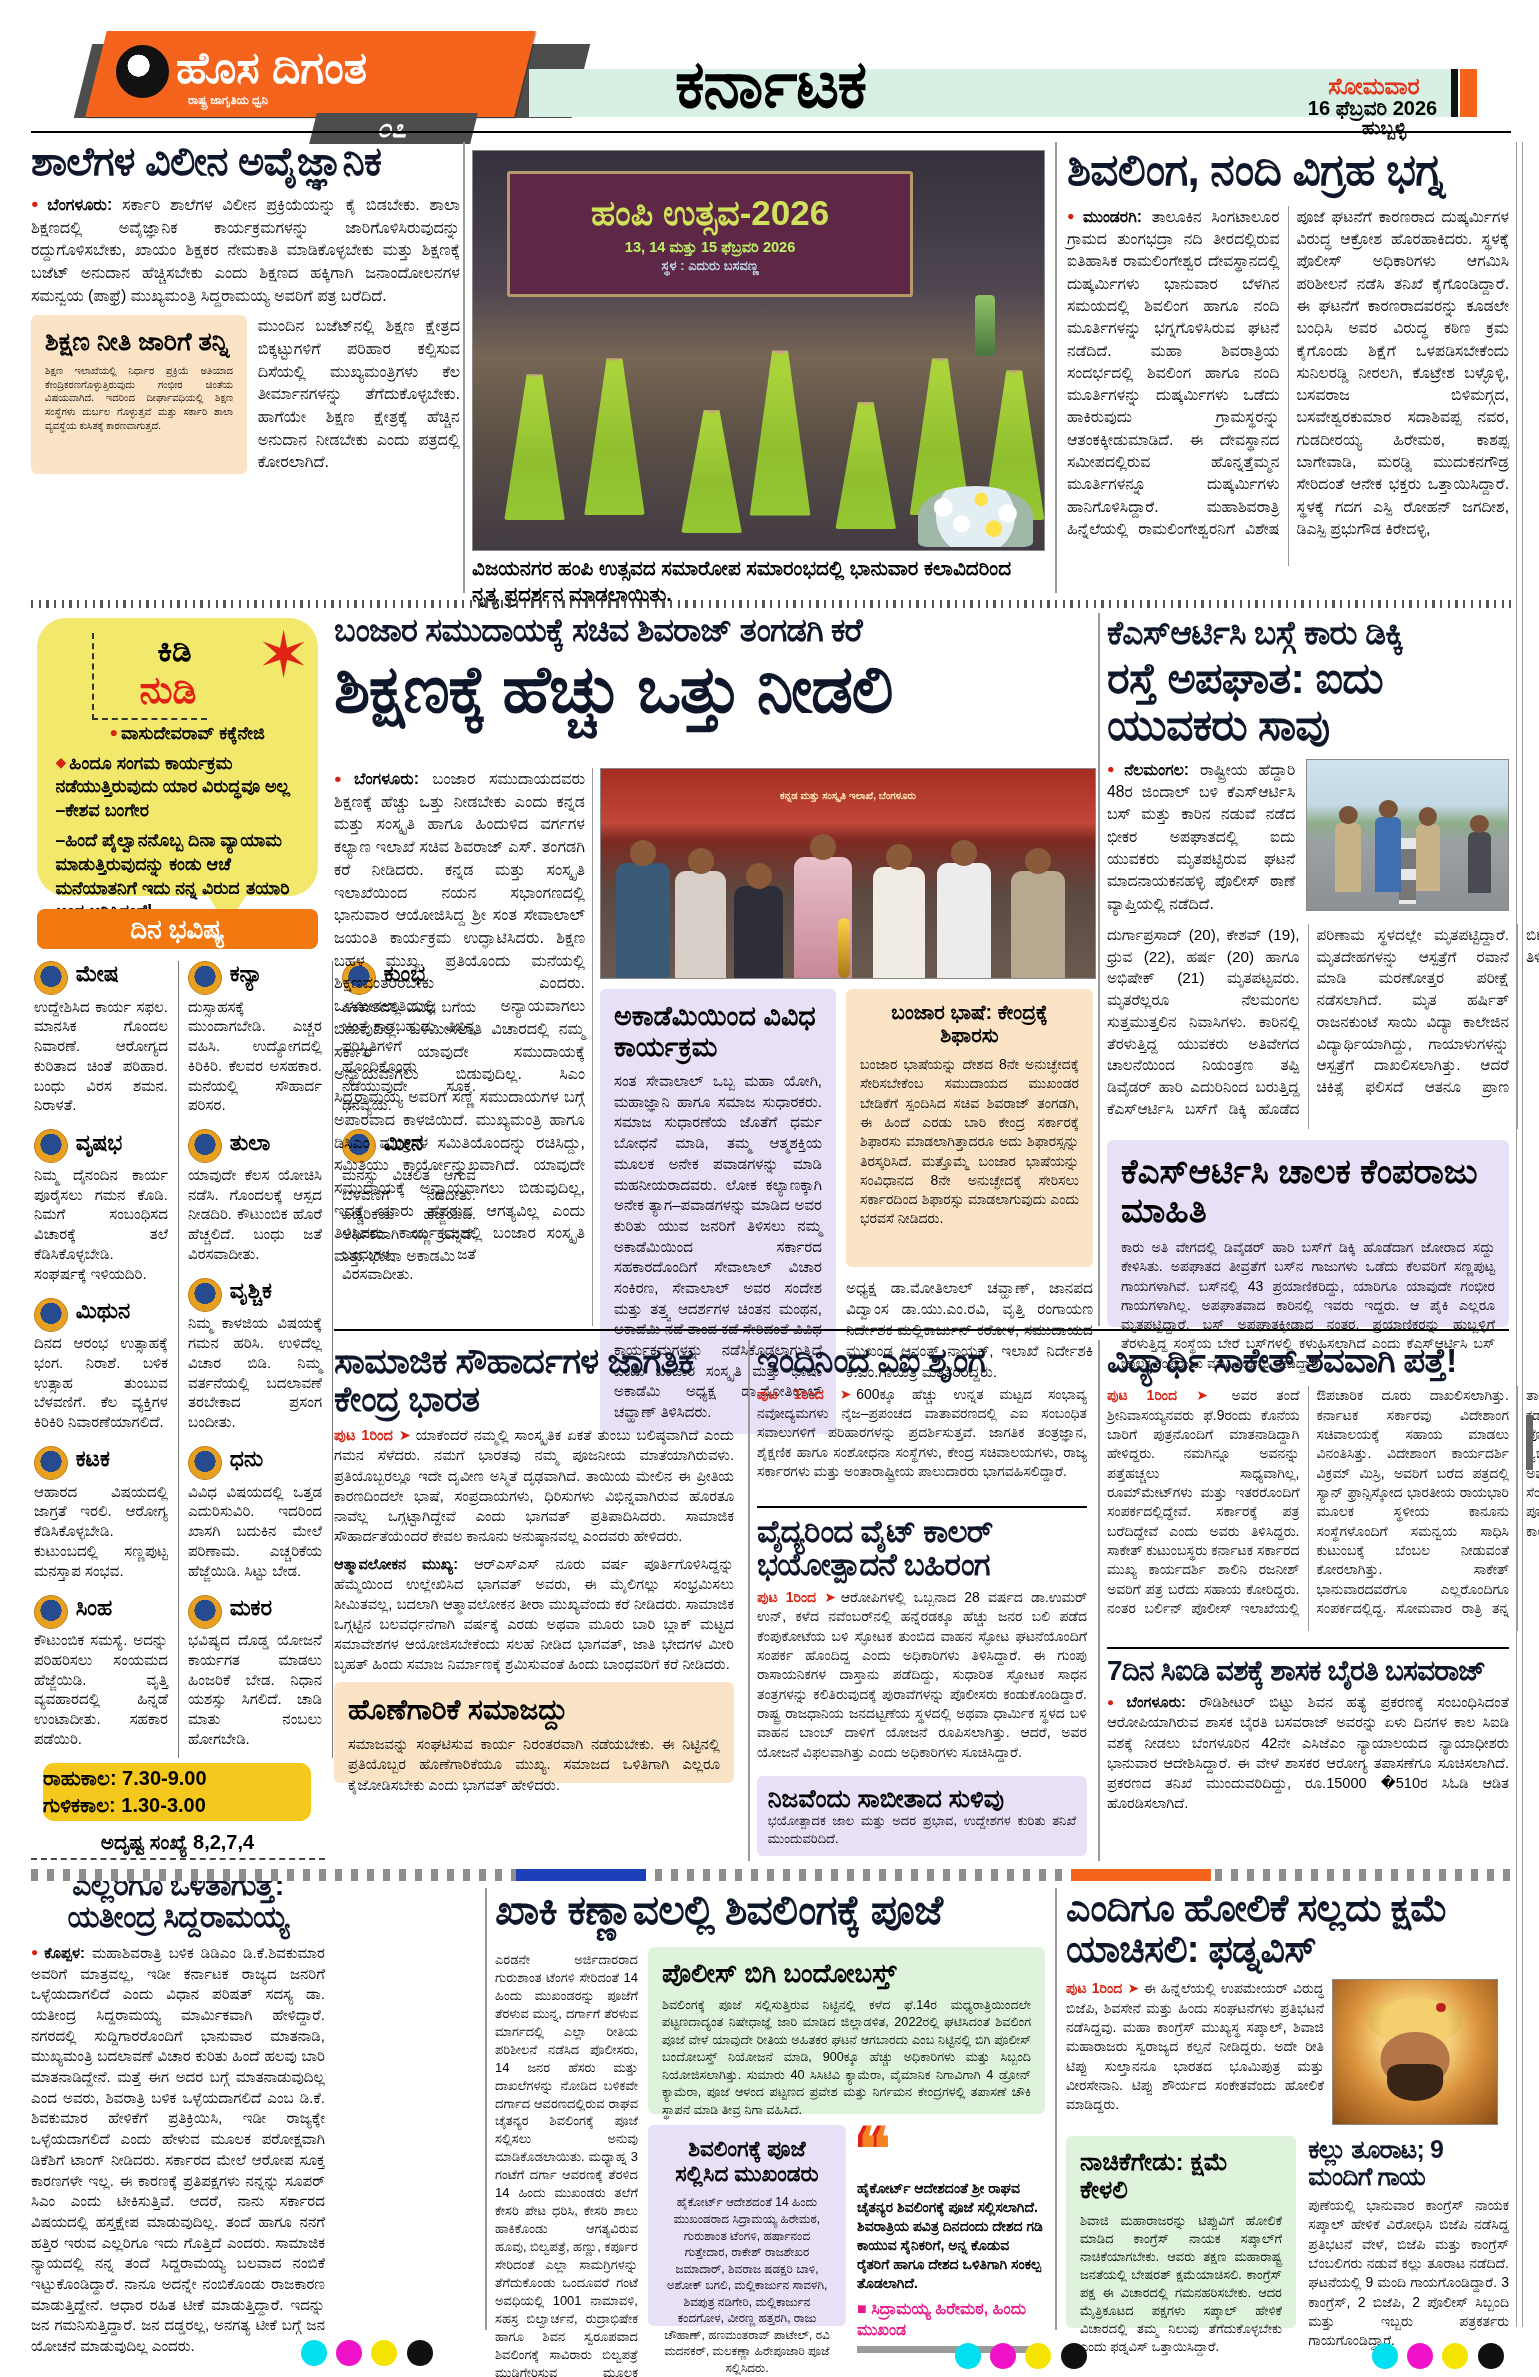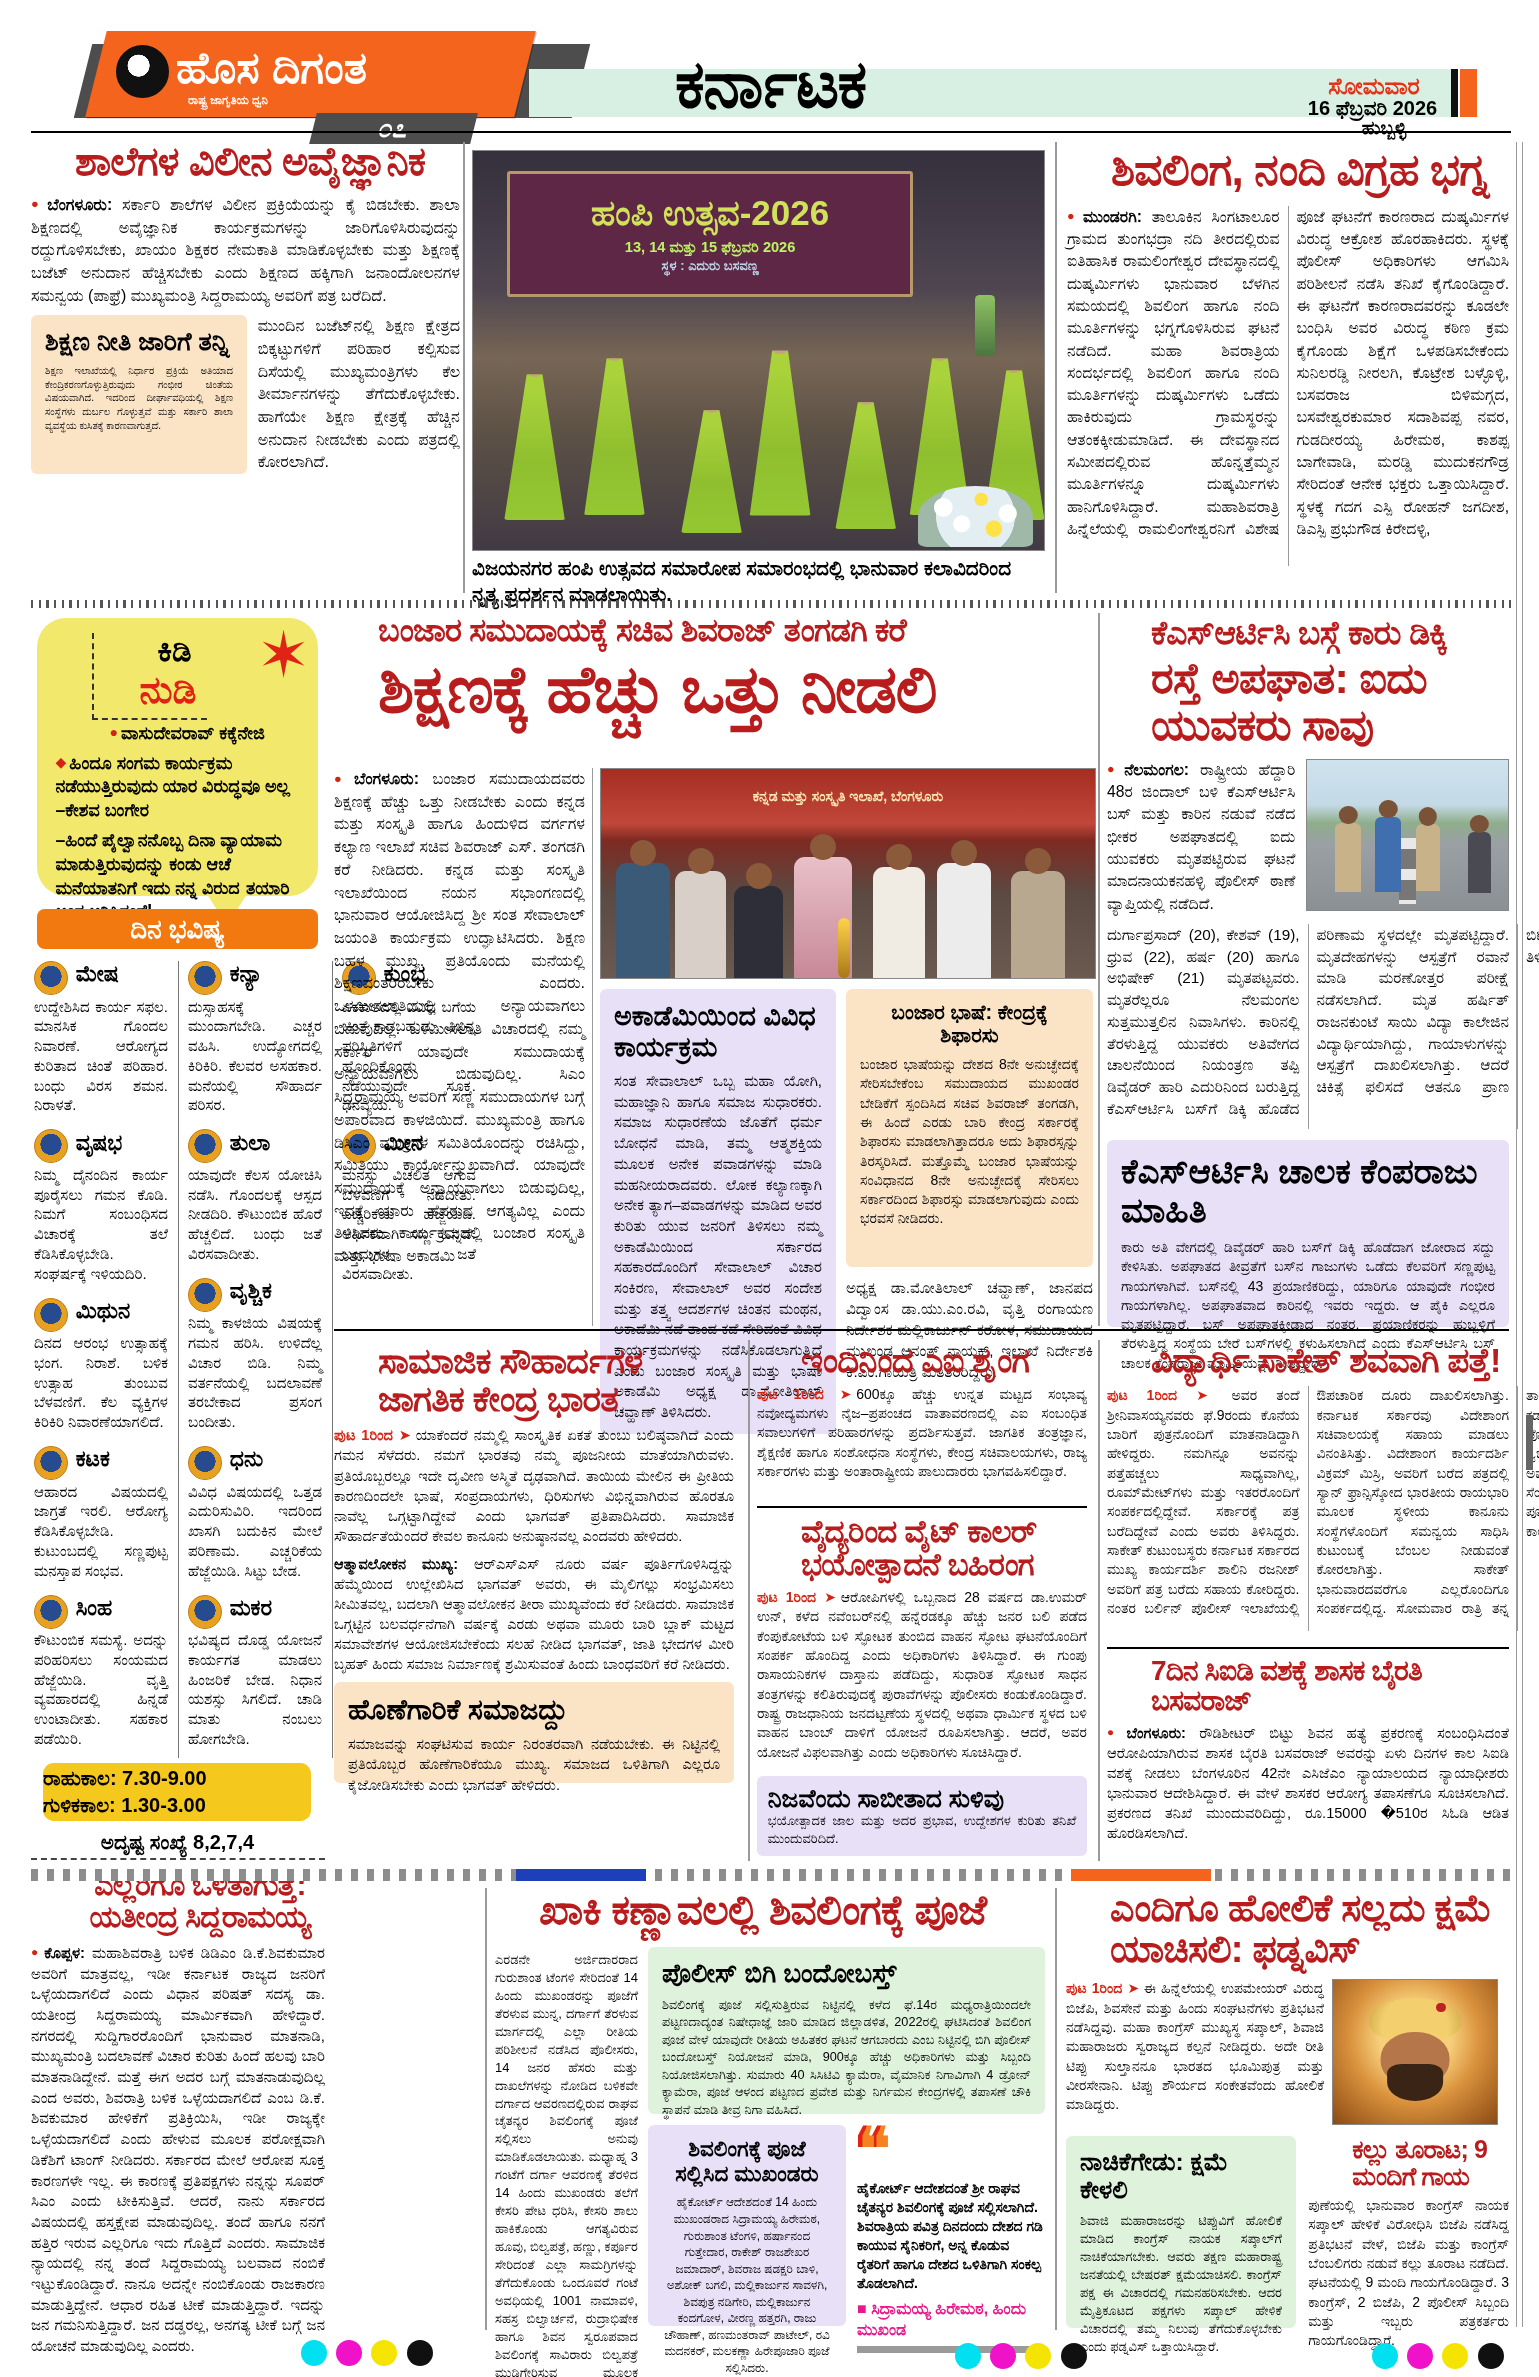--- a/index.html
+++ b/index.html
@@ -1,19 +1,19 @@
 <!DOCTYPE html>
 <html style="font-size:12.3px"><head>
 <meta charset="utf-8">
 <style>
   html,body{margin:0;padding:0;background:#e8e8e8;}
   .page{position:relative;width:1539px;height:2377px;background:#ffffff;overflow:hidden;
         font-family:"Liberation Sans","DejaVu Sans",sans-serif;color:#000;}
   .abs{position:absolute;}
-  .hl{font-weight:bold;color:#b91c1c;line-height:1.08;letter-spacing:-0.8px;margin-left:44px;}
+  .hl{font-weight:bold;color:#0f172a;line-height:1.08;letter-spacing:-0.8px;}
   .body-txt{font-size:16px;line-height:1.42;text-align:justify;}
   .body-sm{font-size:14.6px;line-height:1.38;text-align:justify;}
   .dateline{font-weight:bold;}
   .bullet{color:#d42313;font-size:0.8em;vertical-align:1.5px;padding-right:3.1px;}
   .cont{color:#d42313;font-weight:bold;padding-right:4.6px;}
   .cols2{column-count:2;column-gap:17px;column-rule:0.8px solid #9a9a9a;}
   .box{border-radius:6.1px;padding:12.3px 14px;box-sizing:border-box;}
   .box-title{font-weight:bold;line-height:1.15;margin:0 0 7.7px 0;}
   .vrule{border-left:0.8px solid #9a9a9a;}
   .vrule.dbl{border-left:2.3px double #9a9a9a;}
@@ -67,21 +67,21 @@
   .dancer{position:absolute;width:66px;background:linear-gradient(180deg,#a9d23b 12%,#8fbf2e 60%,#95c733 100%);
           clip-path:polygon(38% 0,62% 0,96% 100%,4% 100%);border-radius:6.1px;}
   .dancer::before{content:"";position:absolute;left:50%;top:-20px;transform:translateX(-50%);
           width:23px;height:23px;border-radius:50%;background:#caa083;}
   .flowers{position:absolute;border-radius:50% 50% 8% 8%;
       background:radial-gradient(circle at 22% 35%,#fff 0 9%,transparent 10%),radial-gradient(circle at 55% 22%,#ffe24a 0 8%,transparent 9%),
       radial-gradient(circle at 78% 45%,#fff 0 9%,transparent 10%),radial-gradient(circle at 38% 62%,#fff 0 10%,transparent 11%),
       radial-gradient(circle at 66% 70%,#ffe24a 0 9%,transparent 10%),radial-gradient(circle at 50% 50%,#e3eef2 0 60%,#9fb8a8 61% 100%);}
   .evt{background:linear-gradient(180deg,#b8352a 0%,#c2473a 26%,#7e2a22 34%,#5a4a42 60%,#6a5a50 100%);}
   .evt-banner{position:absolute;left:0;top:0;width:100%;height:26%;display:flex;align-items:center;justify-content:center;
-      color:#ffe9b0;font-weight:bold;font-size:14px;background:linear-gradient(180deg,#a52d22,#c2473a);}
+      color:#ffe9b0;font-weight:bold;font-size:10px;background:linear-gradient(180deg,#a52d22,#c2473a);}
   .person{position:absolute;bottom:0;border-radius:10.7px 10.7px 0 0;}
   .person::before{content:"";position:absolute;left:50%;top:-23px;transform:translateX(-50%);
       width:26px;height:26px;border-radius:50%;background:#8a5a3a;}
   .lamp{position:absolute;width:12.3px;background:linear-gradient(180deg,#ffd24a,#a87818);border-radius:6.1px;}
   .acc{background:linear-gradient(180deg,#cfe3ee 0%,#c3d9e6 30%,#8fae8a 42%,#9aa0a4 55%,#8a9094 100%);}
   .acc-median{position:absolute;left:46%;top:52%;width:8%;height:44%;background:repeating-linear-gradient(180deg,#e8e8e8 0 10.7px,#777 10.7px 31px);}
   .fig{position:absolute;border-radius:6.1px 6.1px 0 0;}
   .fig::before{content:"";position:absolute;left:50%;top:-17px;transform:translateX(-50%);width:18.4px;height:18.4px;border-radius:50%;background:#7a5238;}
   .shivaji{background:radial-gradient(circle at 50% 40%,#f7ce7a 0 30%,#d9913c 55%,#8a4a14 100%);}
   .sh-face{position:absolute;left:50%;top:36%;transform:translateX(-50%);width:42%;height:38%;background:#b5764a;border-radius:48%;}

